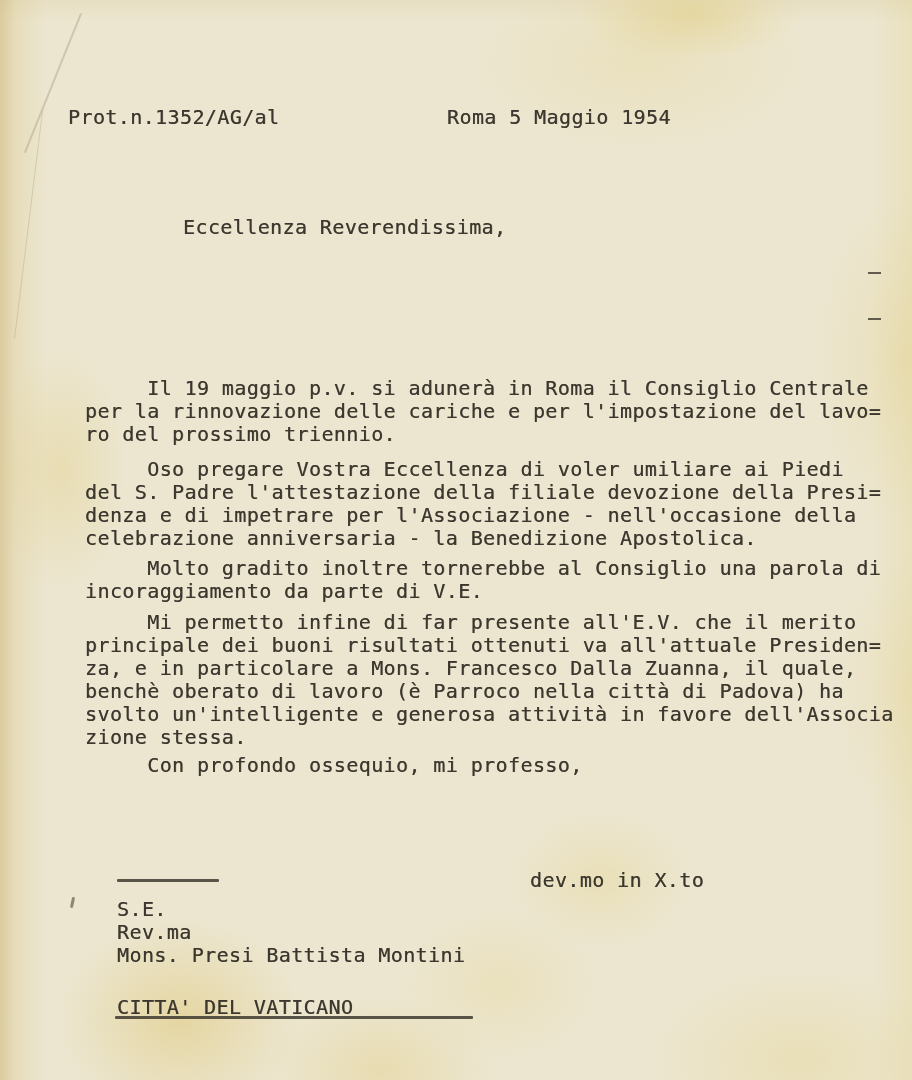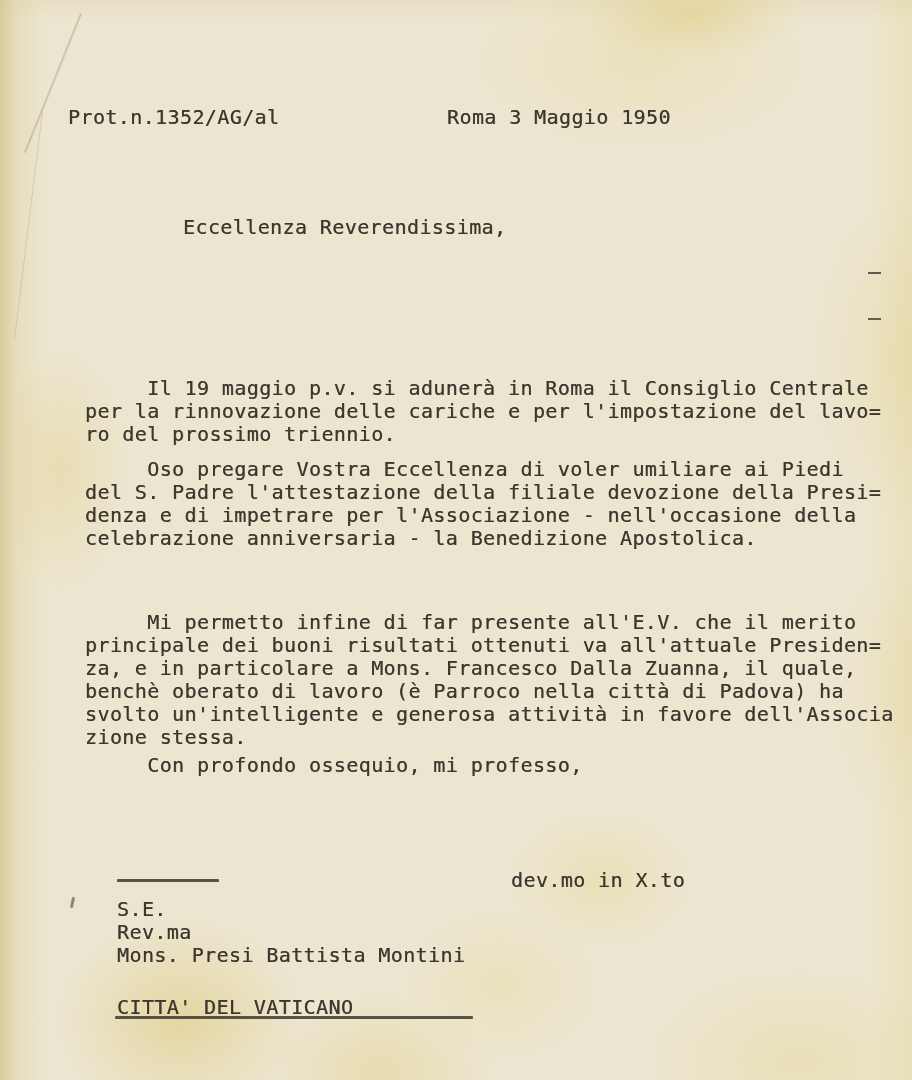--- a/index.html
+++ b/index.html
@@ -68,47 +68,49 @@
 </style>
 </head>
 <body>
 
 <div class="paper">
 
   <div class="crease c1"></div>
   <div class="crease c2"></div>
 
   <p class="t" style="left:68px;top:106px">Prot.n.1352/AG/al</p>
-  <p class="t" style="left:447px;top:106px">Roma 3 Maggio 1950</p>
+  <p class="t" style="left:447px;top:106px">Roma 5 Maggio 1954</p>
 
   <p class="t" style="left:183px;top:216px">Eccellenza Reverendissima,</p>
 
   <div class="hy" style="left:868px;top:272px"></div>
   <div class="hy" style="left:868px;top:318px"></div>
 
   <p class="t" style="left:85px;top:377px">     Il 19 maggio p.v. si adunerà in Roma il Consiglio Centrale
 per la rinnovazione delle cariche e per l'impostazione del lavo=
 ro del prossimo triennio.</p>
 
   <p class="t" style="left:85px;top:458px">     Oso pregare Vostra Eccellenza di voler umiliare ai Piedi
 del S. Padre l'attestazione della filiale devozione della Presi=
 denza e di impetrare per l'Associazione - nell'occasione della
 celebrazione anniversaria - la Benedizione Apostolica.</p>
 
+  <p class="t" style="left:85px;top:557px">     Molto gradito inoltre tornerebbe al Consiglio una parola di
+incoraggiamento da parte di V.E.</p>
 
   <p class="t" style="left:85px;top:611px">     Mi permetto infine di far presente all'E.V. che il merito
 principale dei buoni risultati ottenuti va all'attuale Presiden=
 za, e in particolare a Mons. Francesco Dalla Zuanna, il quale,
 benchè oberato di lavoro (è Parroco nella città di Padova) ha
 svolto un'intelligente e generosa attività in favore dell'Associa
 zione stessa.</p>
 
   <p class="t" style="left:85px;top:754px">     Con profondo ossequio, mi professo,</p>
 
-  <p class="t" style="left:511px;top:869px">dev.mo in X.to</p>
+  <p class="t" style="left:530px;top:869px">dev.mo in X.to</p>
 
   <div class="rule" style="left:117px;top:879px;width:102px"></div>
 
   <div class="ink-mark"></div>
 
   <p class="t" style="left:117px;top:898px">S.E.</p>
   <p class="t" style="left:117px;top:921px">Rev.ma</p>
   <p class="t" style="left:117px;top:944px">Mons. Presi Battista Montini</p>
 
   <p class="t" style="left:117px;top:996px">CITTA' DEL VATICANO</p>

